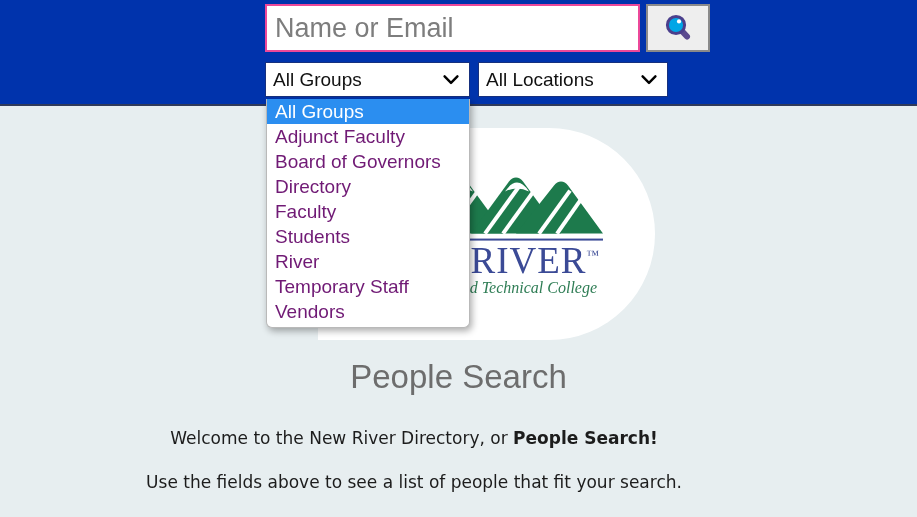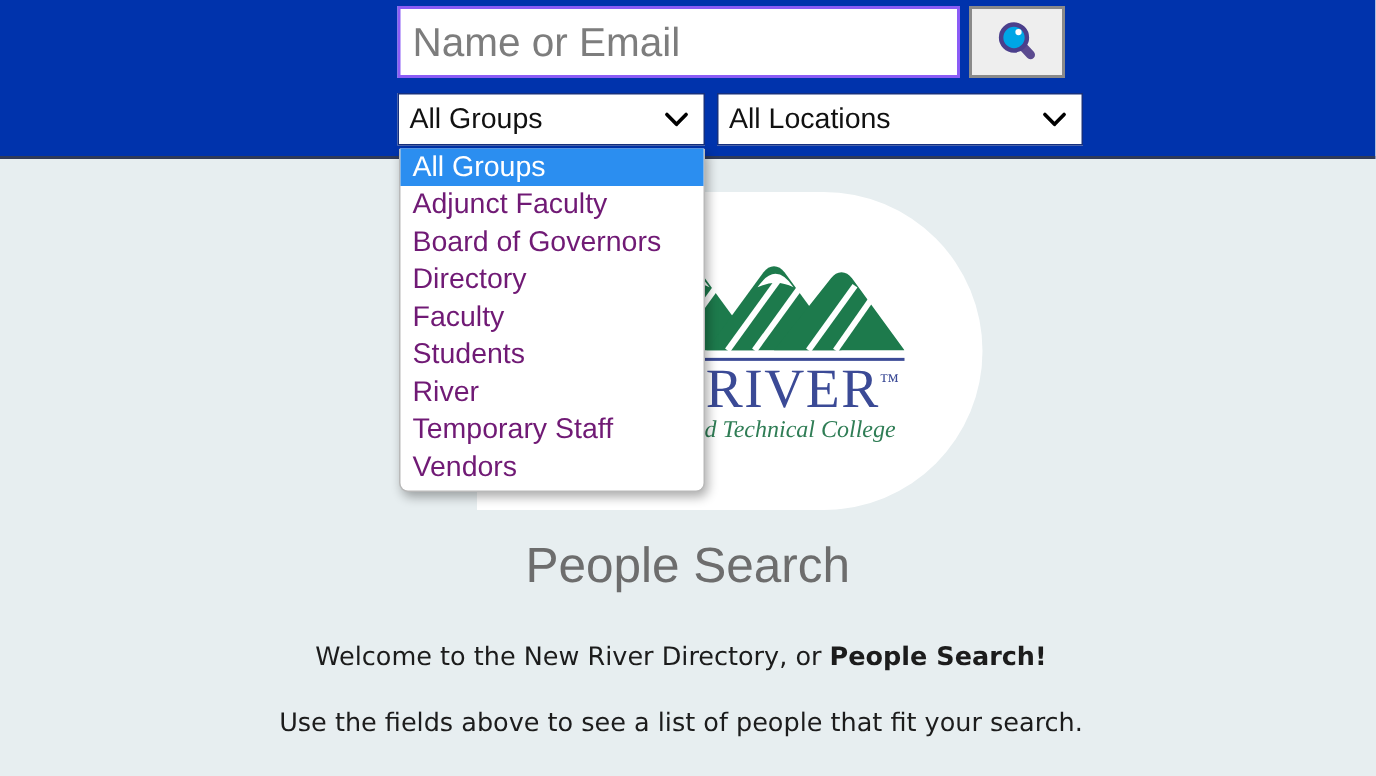--- a/index.html
+++ b/index.html
@@ -29,21 +29,21 @@
     left: 265px; top: 4px;
     display: flex;
     align-items: flex-start;
     gap: 6px;
   }
 
   .search-input {
     width: 375px;
     height: 48px;
     background: #ffffff;
-    border: 2px solid #8b5cf6;
+    border: 2px solid #ec4899;
     outline: none;
     font-family: "Liberation Sans", sans-serif;
     font-size: 27px;
     color: #222;
     padding: 0 8px;
     border-radius: 0;
   }
   .search-input::placeholder {
     color: #7d7d7d;
     opacity: 1;
@@ -72,21 +72,21 @@
   .select-box {
     position: relative;
     height: 35px;
     background: #ffffff;
     border: 1px solid #16307e;
     display: flex;
     align-items: center;
     cursor: pointer;
   }
   .select-groups { width: 205px; }
-  .select-locations { width: 244px; }
+  .select-locations { width: 190px; }
 
   .select-value {
     font-size: 19px;
     color: #111;
     padding-left: 7px;
     line-height: 1;
     white-space: nowrap;
   }
   .select-arrow {
     position: absolute;
@@ -189,21 +189,20 @@
     z-index: 1;
   }
 
   .intro-line {
     position: absolute;
     width: 828px;
     text-align: center;
     font-size: 17px;
     color: #1c1c1c;
     font-family: "DejaVu Sans", sans-serif;
-    margin-left: 40px;
   }
   .intro-line-1 { top: 428px; }
   .intro-line-2 { top: 472px; }
   .intro-strong { font-weight: bold; }
 </style>
 </head>
 <body>
 
 <div class="header">
 

